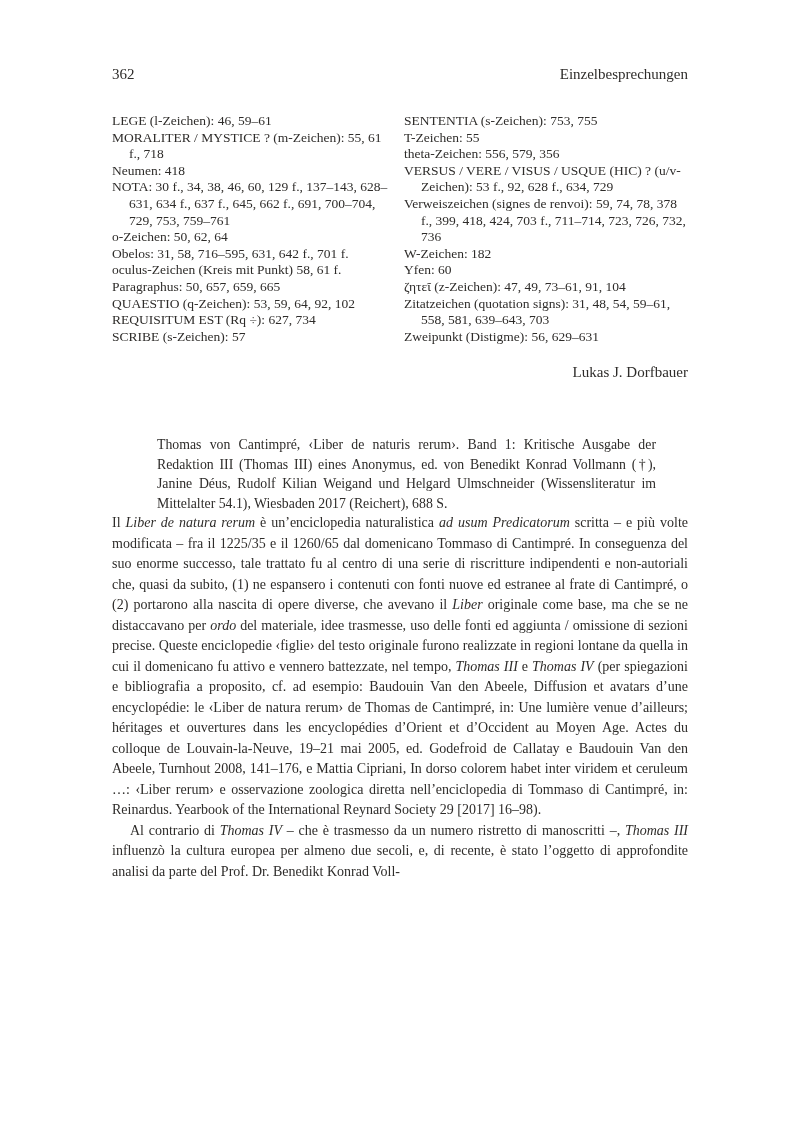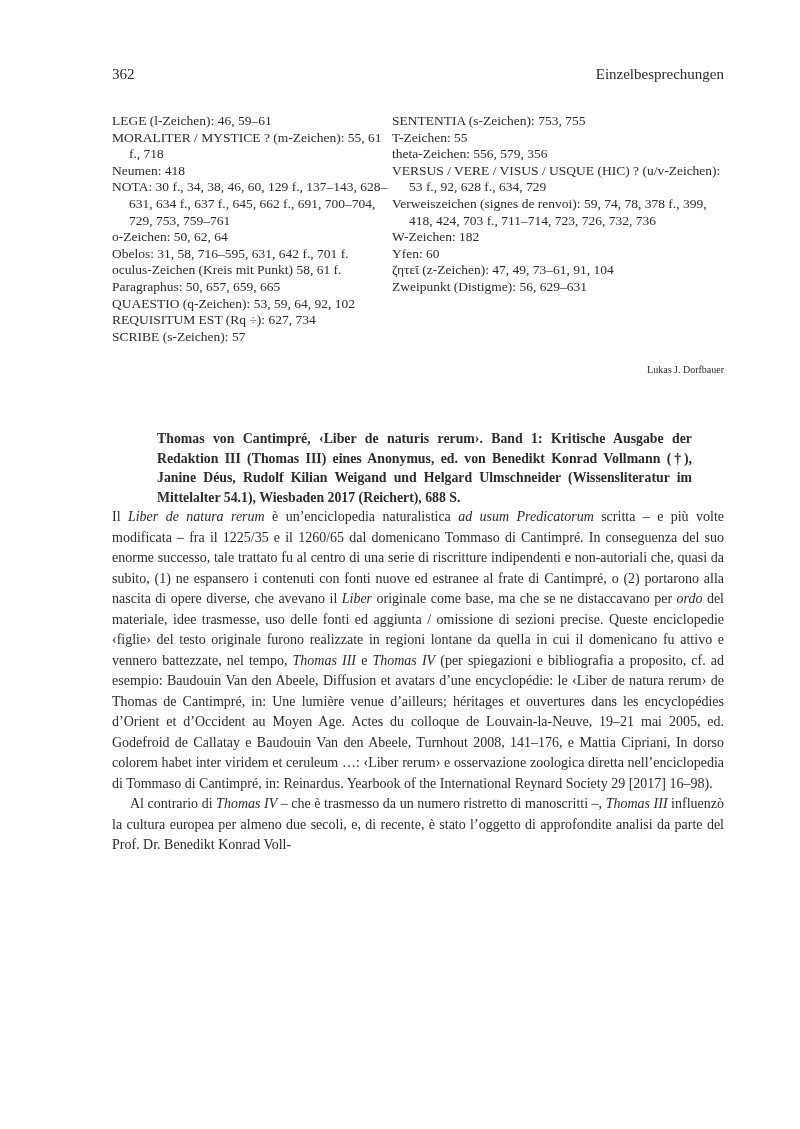--- a/index.html
+++ b/index.html
@@ -9,56 +9,56 @@
   }
   .page {
     position: relative;
     width: 800px;
     height: 1129px;
     margin: 0 auto;
     background: #ffffff;
     color: #2e2c2a;
     font-family: "Liberation Serif", "DejaVu Serif", serif;
     box-sizing: border-box;
-    padding: 66px 76px 0 112px;
+    padding: 66px 112px 0 112px;
     overflow: hidden;
   }
   
   .running-header {
     display: flex;
     justify-content: space-between;
     align-items: baseline;
     font-size: 15px;
     margin-bottom: 30px;
   }
   
   .index {
     display: flex;
+    gap: 12px;
     font-size: 13.5px;
     line-height: 16.6px;
   }
   .idx-col { width: 280px; }
   .idx-col.right { flex: 1; }
   .idx-entry {
     padding-left: 17px;
     text-indent: -17px;
   }
   
   .signature {
     text-align: right;
-    font-size: 10px;
+    font-size: 15px;
     margin-top: 19px;
   }
   
   .biblio {
     margin: 54px 32px 0 45px;
     font-size: 13.8px;
     line-height: 19.5px;
     text-align: justify;
-    font-weight: bold;
   }
   
   .body-block {
     font-size: 14px;
     line-height: 20.5px;
     text-align: justify;
     font-family: Liberation Serif, serif;
   }
   .body-para { margin: 0; }
   .body-para.indented { text-indent: 18px; }
@@ -90,20 +90,21 @@
       </div>
     <div class="idx-col right" id="idx-right">
         <div class="idx-entry">SENTENTIA (s-Zeichen): 753, 755</div>
         <div class="idx-entry">T-Zeichen: 55</div>
         <div class="idx-entry">theta-Zeichen: 556, 579, 356</div>
         <div class="idx-entry">VERSUS / VERE / VISUS / USQUE (HIC) ? (u/v-Zeichen): 53 f., 92, 628 f., 634, 729</div>
         <div class="idx-entry">Verweiszeichen (signes de renvoi): 59, 74, 78, 378 f., 399, 418, 424, 703 f., 711–714, 723, 726, 732, 736</div>
         <div class="idx-entry">W-Zeichen: 182</div>
         <div class="idx-entry">Yfen: 60</div>
         <div class="idx-entry">ζητεῖ (z-Zeichen): 47, 49, 73–61, 91, 104</div>
+        <div class="idx-entry">Zitatzeichen (quotation signs): 31, 48, 54, 59–61, 558, 581, 639–643, 703</div>
         <div class="idx-entry">Zweipunkt (Distigme): 56, 629–631</div>
       </div>
   </div>
 
   <div class="signature">Lukas J. Dorfbauer</div>
 
   <p class="biblio">Thomas von Cantimpré, ‹Liber de naturis rerum›. Band 1: Kritische Ausgabe der Redaktion III (Thomas III) eines Anonymus, ed. von Benedikt Konrad Vollmann (†), Janine Déus, Rudolf Kilian Weigand und Helgard Ulmschneider (Wissensliteratur im Mittelalter 54.1), Wiesbaden 2017 (Reichert), 688 S.</p>
 
   <div class="body-block" id="body-text">
       <p class="body-para"><span>Il </span><span class="it">Liber de natura rerum</span><span> è un’enciclopedia naturalistica </span><span class="it">ad usum Predicatorum</span><span> scritta – e più volte modificata – fra il 1225/35 e il 1260/65 dal domenicano Tommaso di Cantimpré. In conseguenza del suo enorme successo, tale trattato fu al centro di una serie di riscritture indipendenti e non-autoriali che, quasi da subito, (1) ne espansero i contenuti con fonti nuove ed estranee al frate di Cantimpré, o (2) portarono alla nascita di opere diverse, che avevano il </span><span class="it">Liber</span><span> originale come base, ma che se ne distaccavano per </span><span class="it">ordo</span><span> del materiale, idee trasmesse, uso delle fonti ed aggiunta / omissione di sezioni precise. Queste enciclopedie ‹figlie› del testo originale furono realizzate in regioni lontane da quella in cui il domenicano fu attivo e vennero battezzate, nel tempo, </span><span class="it">Thomas III</span><span> e </span><span class="it">Thomas IV</span><span> (per spiegazioni e bibliografia a proposito, cf. ad esempio: Baudouin Van den Abeele, Diffusion et avatars d’une encyclopédie: le ‹Liber de natura rerum› de Thomas de Cantimpré, in: Une lumière venue d’ailleurs; héritages et ouvertures dans les encyclopédies d’Orient et d’Occident au Moyen Age. Actes du colloque de Louvain-la-Neuve, 19–21 mai 2005, ed. Godefroid de Callatay e Baudouin Van den Abeele, Turnhout 2008, 141–176, e Mattia Cipriani, In dorso colorem habet inter viridem et ceruleum …: ‹Liber rerum› e osservazione zoologica diretta nell’enciclopedia di Tommaso di Cantimpré, in: Reinardus. Yearbook of the International Reynard Society 29 [2017] 16–98).</span></p>

